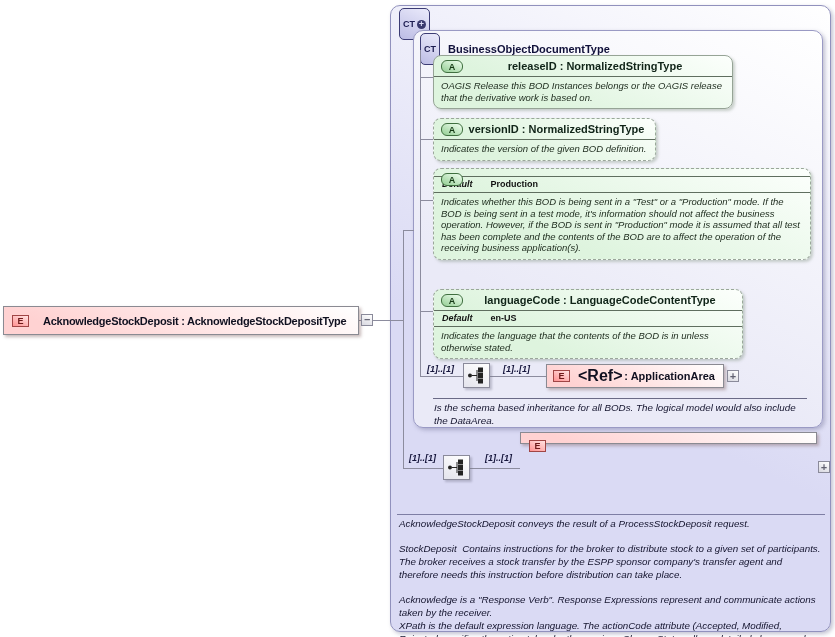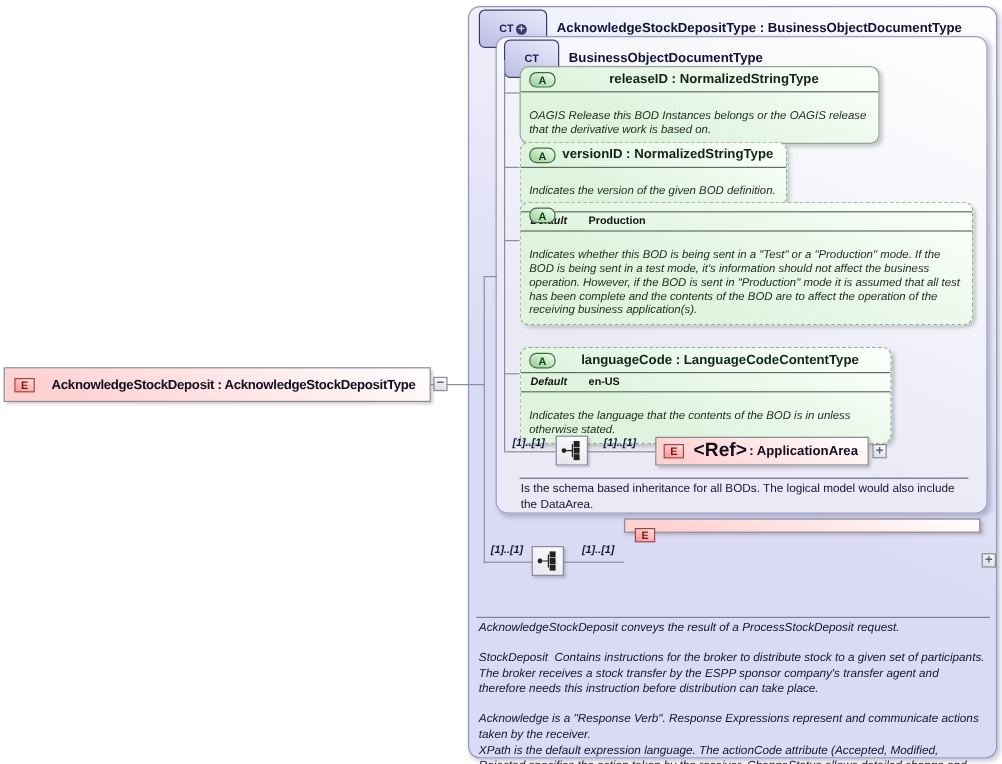--- a/index.html
+++ b/index.html
@@ -16,21 +16,21 @@
   .panel{position:absolute;border:1px solid #9191bd;border-radius:10px;
          box-shadow:2px 2px 4px rgba(100,100,140,.4);box-sizing:border-box;}
   .panel.outer{background:linear-gradient(205deg,#ffffff 0%,#dadaf4 60%);}
   .panel.inner{background:linear-gradient(205deg,#ffffff 0%,#eaeaf7 70%);border-color:#9a9ac4;}
   .panel-header{position:absolute;display:flex;align-items:center;gap:8px;
                 font-weight:bold;font-size:11px;color:#10103a;white-space:nowrap;}
 
   .cticon{display:inline-flex;align-items:center;justify-content:center;gap:2px;
           border:1px solid #3c3c74;border-radius:5px;
           background:linear-gradient(205deg,#eaeafb,#bcbce4);
-          color:#1c1c50;font-size:9px;font-weight:bold;height:32px;padding:0 16px;
+          color:#1c1c50;font-size:9px;font-weight:bold;height:32px;padding:0 3px;
           box-sizing:border-box;flex:0 0 auto;}
   .ctplus{width:9px;height:9px;border-radius:50%;background:#3a3a6e;color:#dcdcf4;
           font-size:9px;line-height:9px;text-align:center;font-weight:bold;}
 
   
   .abox{position:absolute;border:1px solid #96a496;border-radius:8px;
         background:linear-gradient(205deg,#fcfffc 0%,#def4de 70%);
         box-shadow:2px 2px 3px rgba(110,130,110,.35);box-sizing:border-box;}
   .abox.optional{border-style:dashed;border-color:#9aa69a;}
   .abox-title{position:relative;text-align:center;font-weight:bold;font-size:11px;
@@ -38,21 +38,21 @@
               overflow-wrap:break-word;word-break:break-word;}
   .aicon{position:absolute;left:7px;top:4px;width:22px;height:13px;border:1px solid #3f6f3f;
          border-radius:6px;background:linear-gradient(205deg,#f0fff0,#94ce94);
          color:#143814;font-size:9px;font-weight:bold;text-align:center;line-height:12px;
          box-sizing:border-box;}
   .default-row{border-top:1px solid #5f6e5f;font-size:9px;padding:2px 8px;color:#111;
                display:flex;gap:18px;line-height:11px;}
   .default-label{font-style:italic;font-weight:bold;}
   .default-value{font-weight:bold;}
   .adoc{border-top:1px solid #5f6e5f;font-style:italic;font-size:9.5px;color:#1c2a1c;
-        padding:14px 7px 5px;line-height:1.22;}
+        padding:3px 7px 5px;line-height:1.22;}
 
   
   .ebox{position:absolute;border:1px solid #8a8a92;
         background:linear-gradient(205deg,#ffffff 0%,#ffd2d2 85%);
         box-shadow:2px 2px 3px rgba(130,100,100,.45);box-sizing:border-box;}
   .eicon{display:inline-block;width:17px;height:12px;border:1px solid #a04545;
          background:linear-gradient(205deg,#ffe2e2,#ff9292);color:#6d1a1a;
          font-weight:bold;font-size:9px;text-align:center;line-height:11px;
          box-sizing:border-box;flex:0 0 auto;}
   .ebox-title{position:relative;text-align:center;font-weight:bold;font-size:11px;
@@ -77,34 +77,33 @@
            background:linear-gradient(205deg,#ffffff,#e4e4ec);
            box-shadow:1.5px 1.5px 2px rgba(120,120,140,.4);
            display:flex;align-items:center;justify-content:center;box-sizing:border-box;}
   .toggle{position:absolute;width:12px;height:12px;border:1px solid #8a8a9a;
           background:linear-gradient(205deg,#ffffff,#d8d8e0);font-size:10px;line-height:10px;
           text-align:center;color:#606070;box-sizing:border-box;font-weight:bold;
           font-family:"DejaVu Sans Mono",monospace;}
 
   .docpanel{position:absolute;font-style:italic;font-size:9.8px;color:#14142e;
             line-height:1.3;white-space:pre-wrap;}
-  .adocpanel{position:absolute;font-size:9.8px;color:#14142e;line-height:1.3;}
+  .adocpanel{position:absolute;font-style:italic;font-size:9.8px;color:#14142e;line-height:1.3;}
 </style>
 </head>
 <body>
 
 <div class="canvas">
 
   <div class="panel outer" style="left:390px;top:5px;width:441px;height:627px;"></div>
   <div class="panel-header" style="left:399px;top:8px;">
     <span class="cticon">
       <span>CT</span>
       <span class="ctplus">+</span>
     </span>
-    <span>AcknowledgeStockDepositType : BusinessObjectDocumentType</span>
   </div>
 
   <div class="panel inner" style="left:413px;top:30px;width:410px;height:398px;"></div>
   <div class="panel-header" style="left:420px;top:33px;">
     <span class="cticon">
       <span>CT</span>
     </span>
     <span>BusinessObjectDocumentType</span>
   </div>
 

